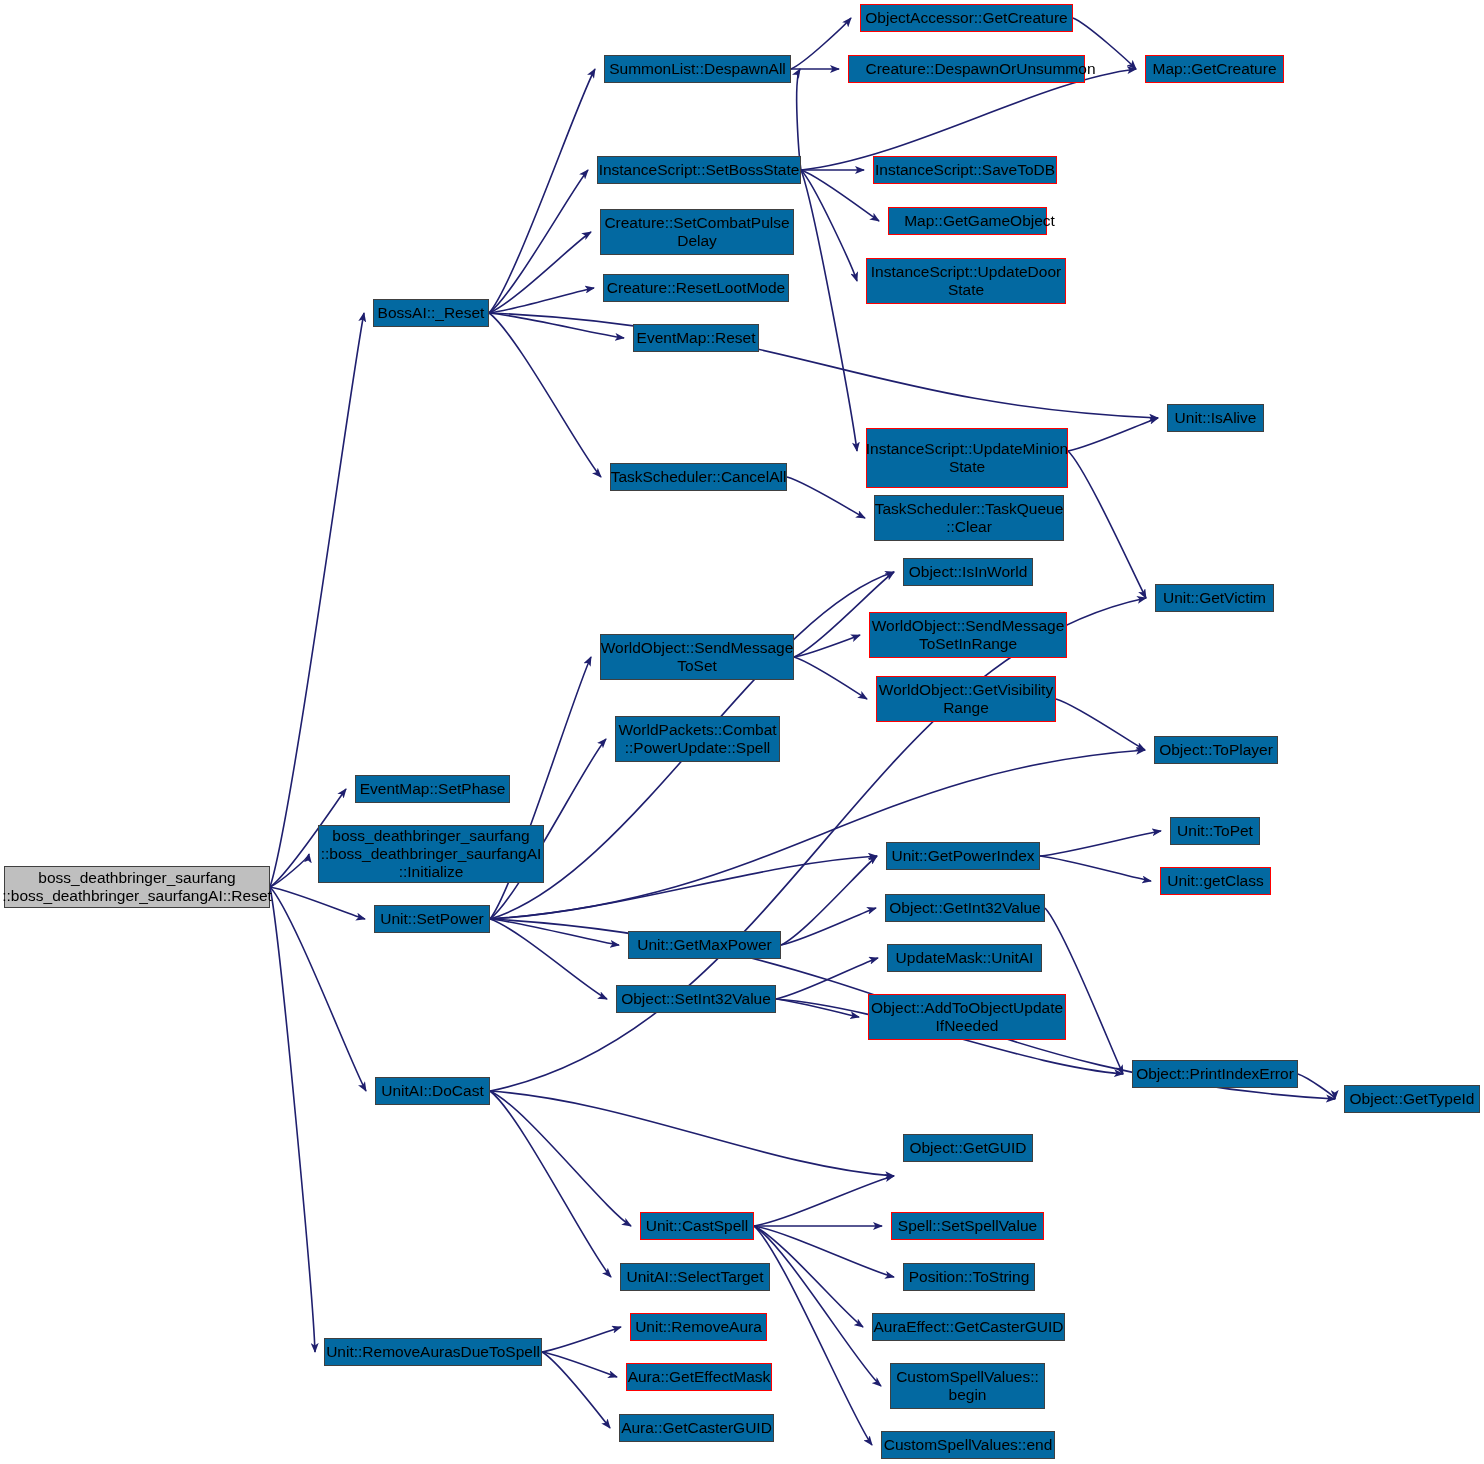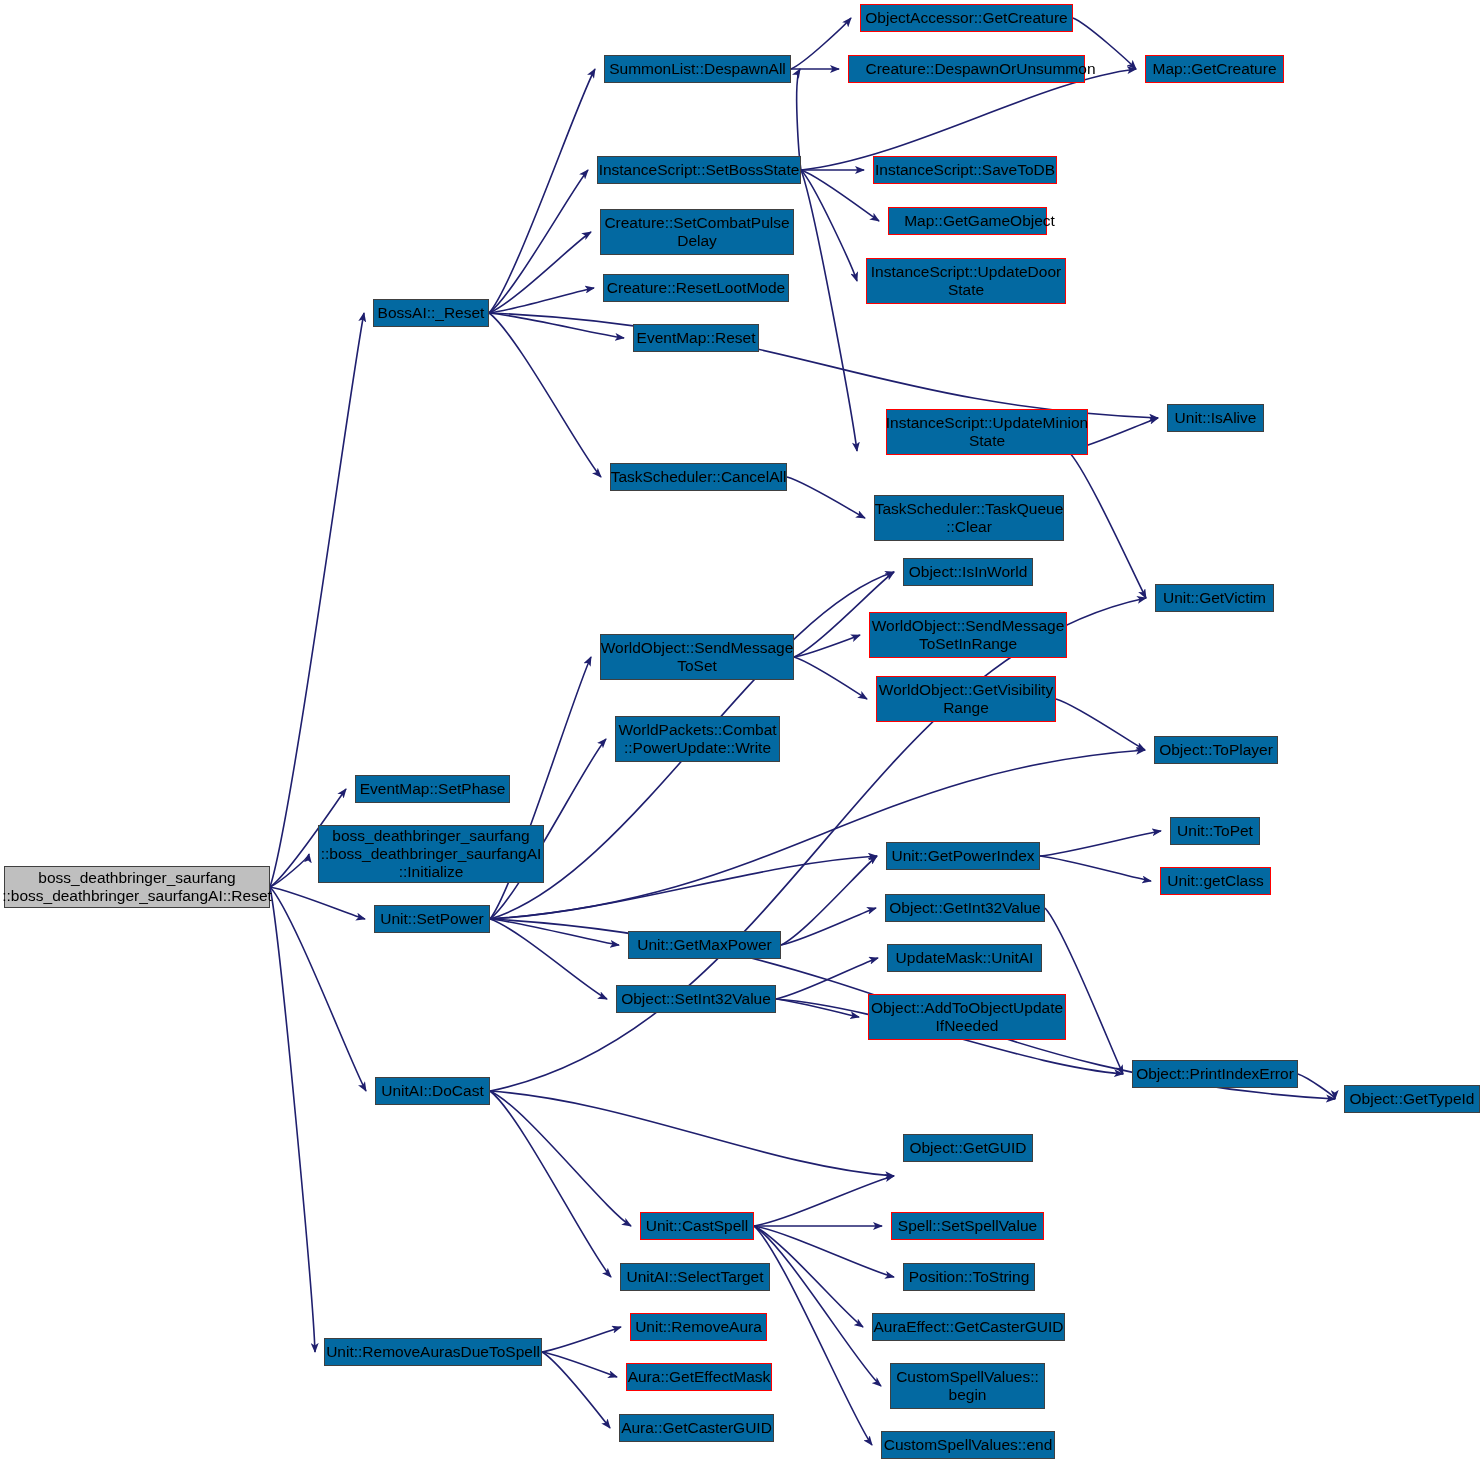--- a/index.html
+++ b/index.html
@@ -133,36 +133,36 @@
       <div class="node" style="left: 597px; top: 156px; width: 204px; height: 28px;">InstanceScript::SetBossState</div>
       <div class="node red" style="left: 873px; top: 156px; width: 184px; height: 28px;">InstanceScript::SaveToDB</div>
       <div class="node red" style="left: 888px; top: 207px; width: 159px; height: 28px; padding-left: 28px;">Map::GetGameObject</div>
       <div class="node red" style="left: 866px; top: 258px; width: 200px; height: 46px;">InstanceScript::UpdateDoor
 State</div>
       <div class="node" style="left: 600px; top: 209px; width: 194px; height: 46px;">Creature::SetCombatPulse
 Delay</div>
       <div class="node" style="left: 603px; top: 274px; width: 186px; height: 28px;">Creature::ResetLootMode</div>
       <div class="node" style="left: 633px; top: 324px; width: 126px; height: 28px;">EventMap::Reset</div>
       <div class="node" style="left: 1167px; top: 404px; width: 97px; height: 28px;">Unit::IsAlive</div>
-      <div class="node red" style="left: 866px; top: 409px; width: 202px; height: 46px; margin-left: 20px;">InstanceScript::UpdateMinion
+      <div class="node red" style="left: 866px; top: 428px; width: 202px; height: 60px;">InstanceScript::UpdateMinion
 State</div>
       <div class="node" style="left: 610px; top: 463px; width: 177px; height: 28px;">TaskScheduler::CancelAll</div>
       <div class="node" style="left: 874px; top: 495px; width: 190px; height: 46px;">TaskScheduler::TaskQueue
 ::Clear</div>
       <div class="node" style="left: 1155px; top: 584px; width: 119px; height: 28px;">Unit::GetVictim</div>
       <div class="node" style="left: 903px; top: 558px; width: 130px; height: 28px;">Object::IsInWorld</div>
       <div class="node" style="left: 600px; top: 634px; width: 194px; height: 46px;">WorldObject::SendMessage
 ToSet</div>
       <div class="node red" style="left: 869px; top: 612px; width: 198px; height: 46px;">WorldObject::SendMessage
 ToSetInRange</div>
       <div class="node red" style="left: 876px; top: 676px; width: 180px; height: 46px;">WorldObject::GetVisibility
 Range</div>
       <div class="node" style="left: 1154px; top: 736px; width: 124px; height: 28px;">Object::ToPlayer</div>
       <div class="node" style="left: 615px; top: 716px; width: 165px; height: 46px;">WorldPackets::Combat
-::PowerUpdate::Write</div>
+::PowerUpdate::Spell</div>
       <div class="node" style="left: 355px; top: 775px; width: 155px; height: 28px;">EventMap::SetPhase</div>
       <div class="node" style="left: 318px; top: 825px; width: 226px; height: 58px;">boss_deathbringer_saurfang
 ::boss_deathbringer_saurfangAI
 ::Initialize</div>
       <div class="node" style="left: 374px; top: 905px; width: 116px; height: 28px;">Unit::SetPower</div>
       <div class="node" style="left: 886px; top: 842px; width: 154px; height: 28px;">Unit::GetPowerIndex</div>
       <div class="node" style="left: 1170px; top: 817px; width: 90px; height: 28px;">Unit::ToPet</div>
       <div class="node red" style="left: 1160px; top: 867px; width: 111px; height: 28px;">Unit::getClass</div>
       <div class="node" style="left: 885px; top: 894px; width: 160px; height: 28px;">Object::GetInt32Value</div>
       <div class="node" style="left: 628px; top: 931px; width: 153px; height: 28px;">Unit::GetMaxPower</div>

